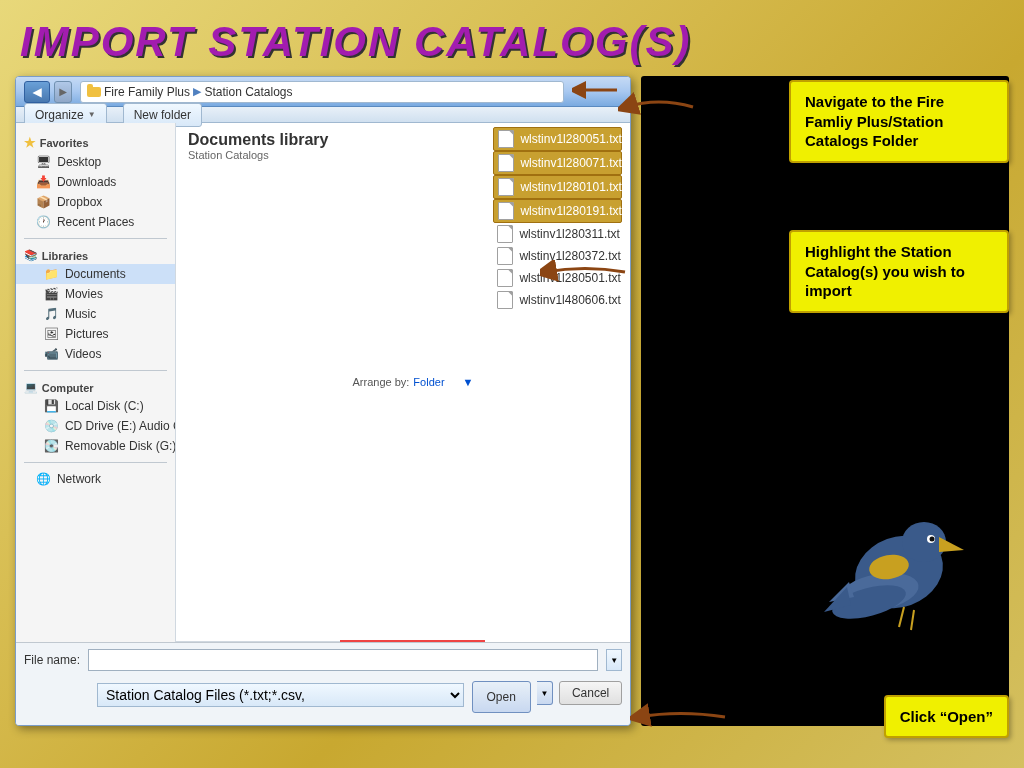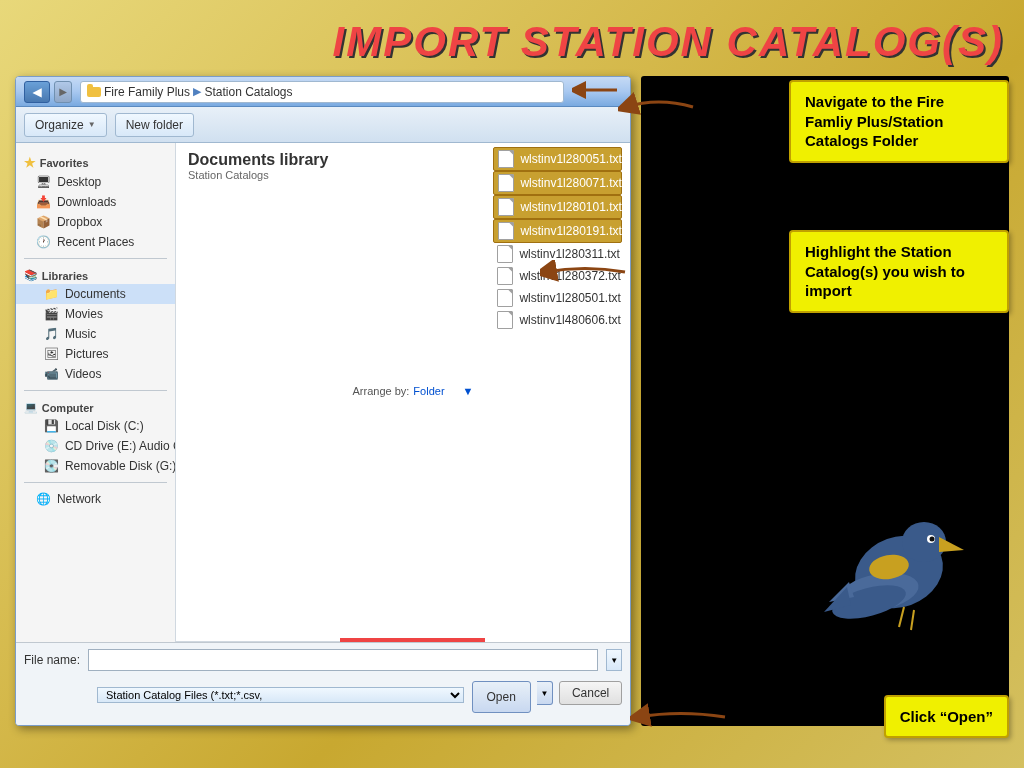--- a/index.html
+++ b/index.html
@@ -7,25 +7,25 @@
       width: 1024px;
       height: 768px;
       background: linear-gradient(135deg, #e8d87a 0%, #d4b84a 40%, #c8a830 60%, #d4c060 100%);
       font-family: Arial, sans-serif;
       overflow: hidden;
       position: relative;
     }
 
     
     .page-title {
-      text-align: right;
+      text-align: left;
       padding: 18px 20px 10px;
       font-size: 42px;
       font-weight: 900;
-      color: #ef4444;
+      color: #a21caf;
       text-transform: uppercase;
       font-style: italic;
       letter-spacing: 2px;
       text-shadow: 2px 2px 0 #333;
       font-family: Impact, Arial Black, sans-serif;
     }
 
     
     .main-container {
       display: flex;
@@ -132,27 +132,27 @@
       top: -3px;
       left: 0;
       width: 6px;
       height: 3px;
       background: #f0c040;
       border-radius: 2px 2px 0 0;
     }
 
     
     .dialog-toolbar {
-      height: 36px;
+      height: 16px;
       background: linear-gradient(to bottom, #e8f0f8, #d0e0f0);
       border-bottom: 1px solid #a0b8d0;
       display: flex;
       align-items: center;
       padding: 0 8px;
-      gap: 8px;
+      gap: 16px;
     }
 
     .toolbar-btn {
       height: 24px;
       padding: 0 10px;
       background: linear-gradient(to bottom, #f0f8ff, #d8e8f8);
       border: 1px solid #a0b8d0;
       border-radius: 3px;
       font-size: 12px;
       color: #333;
@@ -249,21 +249,21 @@
       color: #666;
     }
 
     .file-list-arrange {
       display: flex;
       align-items: center;
       justify-content: flex-start;
       padding: 4px 12px;
       font-size: 11px;
       color: #555;
-      border-bottom: 4px solid #ef4444;
+      border-bottom: 2px solid #ef4444;
       gap: 4px;
     }
 
     .arrange-label {
       color: #555;
     }
 
     .arrange-value {
       color: #0050d0;
       cursor: pointer;
@@ -351,24 +351,24 @@
       background: linear-gradient(to bottom, #f0f8ff, #d8e8f8);
       border: 1px solid #a0b8d0;
       display: flex;
       align-items: center;
       justify-content: center;
       cursor: pointer;
       font-size: 8px;
     }
 
     .filetype-select {
-      height: 16px;
+      height: 24px;
       background: linear-gradient(to bottom, #f0f8ff, #d8e8f8);
       border: 1px solid #a0b8d0;
-      font-size: 11px;
+      font-size: 14px;
       padding: 0 4px;
       flex: 1;
     }
 
     .bottom-buttons {
       display: flex;
       justify-content: flex-end;
       gap: 6px;
       margin-top: 4px;
     }

